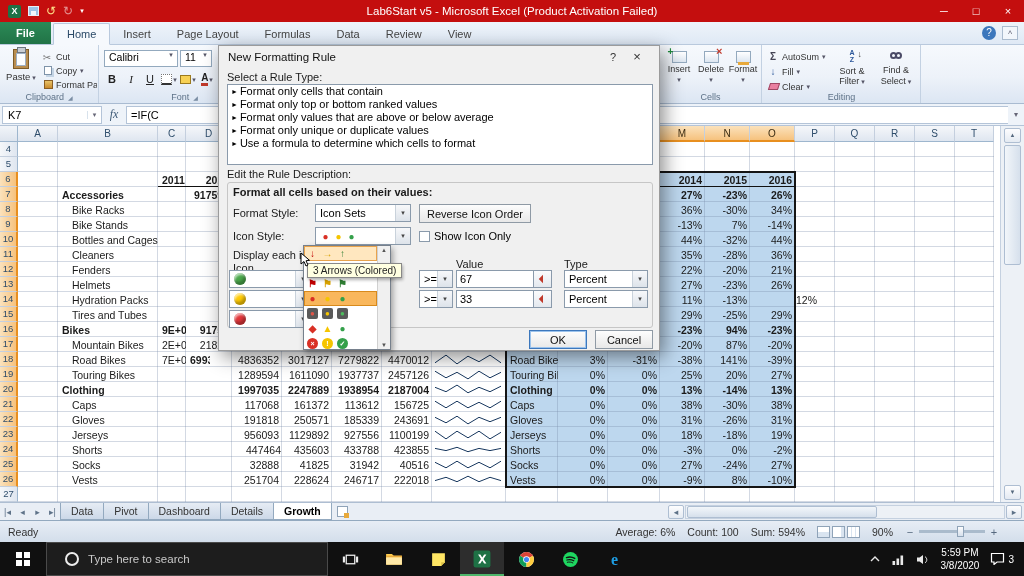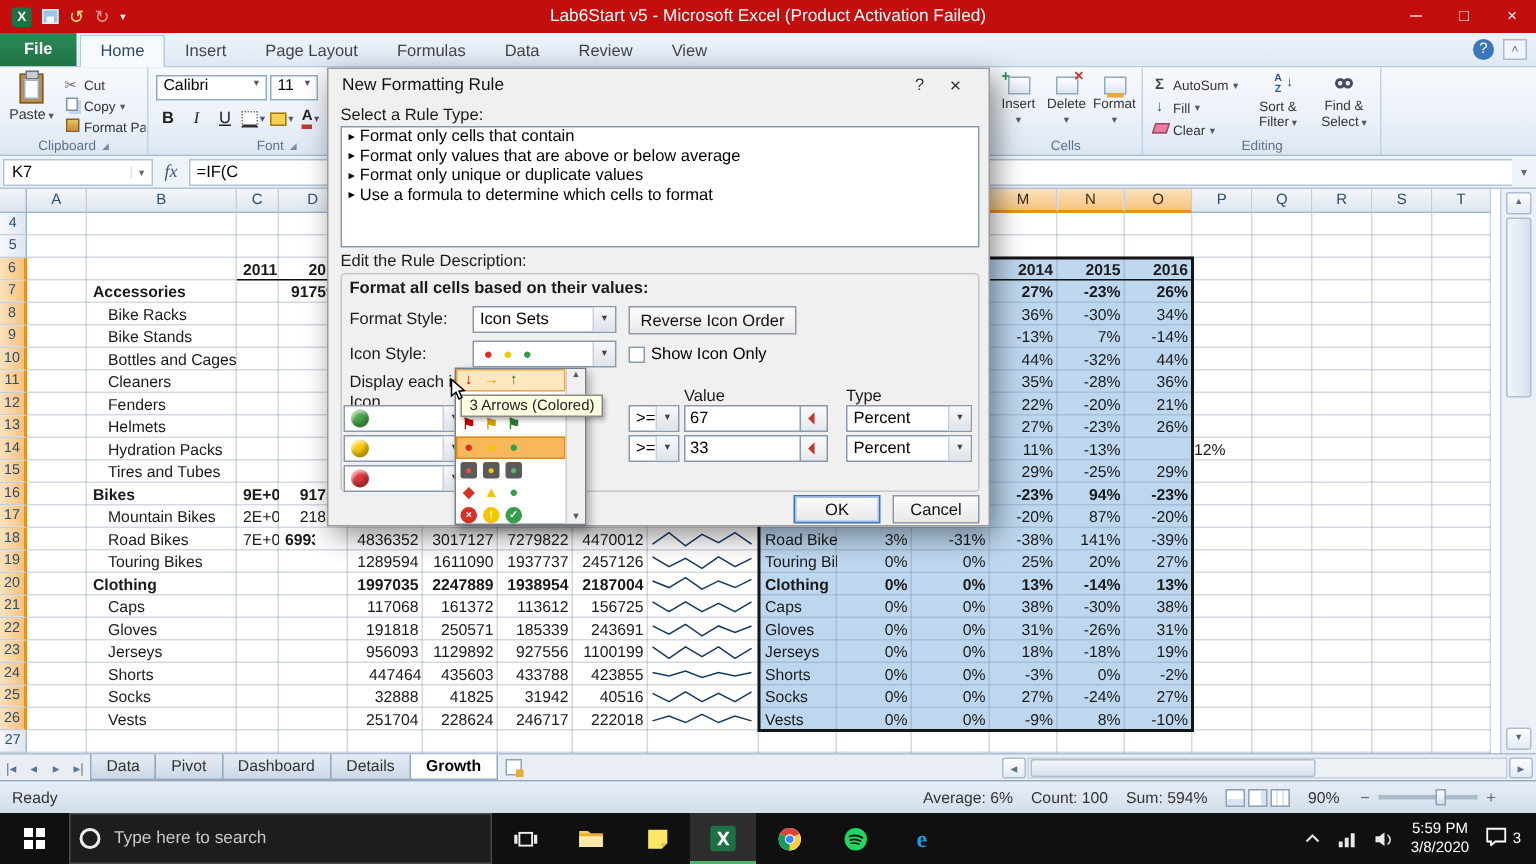--- a/index.html
+++ b/index.html
@@ -126,21 +126,21 @@
 .zoomslider{display:flex;align-items:center}
 .zminus,.zplus{color:#55687E;font-size:11px;width:10px;text-align:center}
 .ztrack{width:66px;height:3px;background:#AABBCC;position:relative;margin:0 4px}
 .zthumb{position:absolute;left:38px;top:-4px;width:7px;height:11px;background:linear-gradient(#FDFDFE,#D6E0EC);border:1px solid #8FA3B8}
 
 
 #taskbar{position:absolute;top:542px;left:0;right:0;height:34px;background:var(--c-taskbar,#101010);display:flex;align-items:stretch;color:#fff}
 .tb-start{width:46px;display:flex;align-items:center;justify-content:center}
 .winlogo{display:grid;grid-template-columns:6.5px 6.5px;gap:1.5px}
 .winlogo i{width:6.5px;height:6.5px;background:#fff}
-.tb-search{width:282px;background:#1D1D1D;border:1px solid #4A4A4A;display:flex;align-items:center;gap:9px;padding:0 6px;color:#C9C9C9;font-size:11.5px}
+.tb-search{width:282px;background:#1D1D1D;border:1px solid #4A4A4A;display:flex;align-items:center;gap:9px;padding:0 18px;color:#C9C9C9;font-size:11.5px}
 .cortana{width:14px;height:14px;border:2px solid #EDEDED;border-radius:50%;flex:none}
 #tb-apps{display:flex}
 .tbslot{width:44px;display:flex;align-items:center;justify-content:center}
 .tbslot.act{background:rgba(255,255,255,.12);box-shadow:inset 0 -2px 0 #4DB56A}
 .tb-tray{margin-left:auto;display:flex;align-items:center;gap:11px;padding-right:10px}
 .trayic{display:flex;align-items:center}
 .tb-clock{text-align:center;font-size:10px;line-height:1.3}
 .tb-action{display:flex;align-items:center;gap:3px;font-size:10px}
 
 
@@ -768,20 +768,21 @@
 
   <div id="dialog">
     <div class="dtitle">
       <span class="dtext">New Formatting Rule</span>
       <span class="dhelp">?</span>
       <span class="dclose">×</span>
     </div>
     <div class="dlabel" style="top:25px">Select a Rule Type:</div>
     <div id="rulelist">
         <div class="rulerow">Format only cells that contain</div>
+        <div class="rulerow">Format only top or bottom ranked values</div>
         <div class="rulerow">Format only values that are above or below average</div>
         <div class="rulerow">Format only unique or duplicate values</div>
         <div class="rulerow">Use a formula to determine which cells to format</div>
       </div>
     <div class="dlabel" style="top:122px">Edit the Rule Description:</div>
     <div class="groupbox"></div>
     <div class="dlabel bold" style="top:140px;left:14px">Format all cells based on their values:</div>
     <div class="dlabel" style="top:161px;left:14px">Format Style:</div>
     <div class="combo" style="left:96px;top:158px;width:96px">
       <span>Icon Sets</span>

